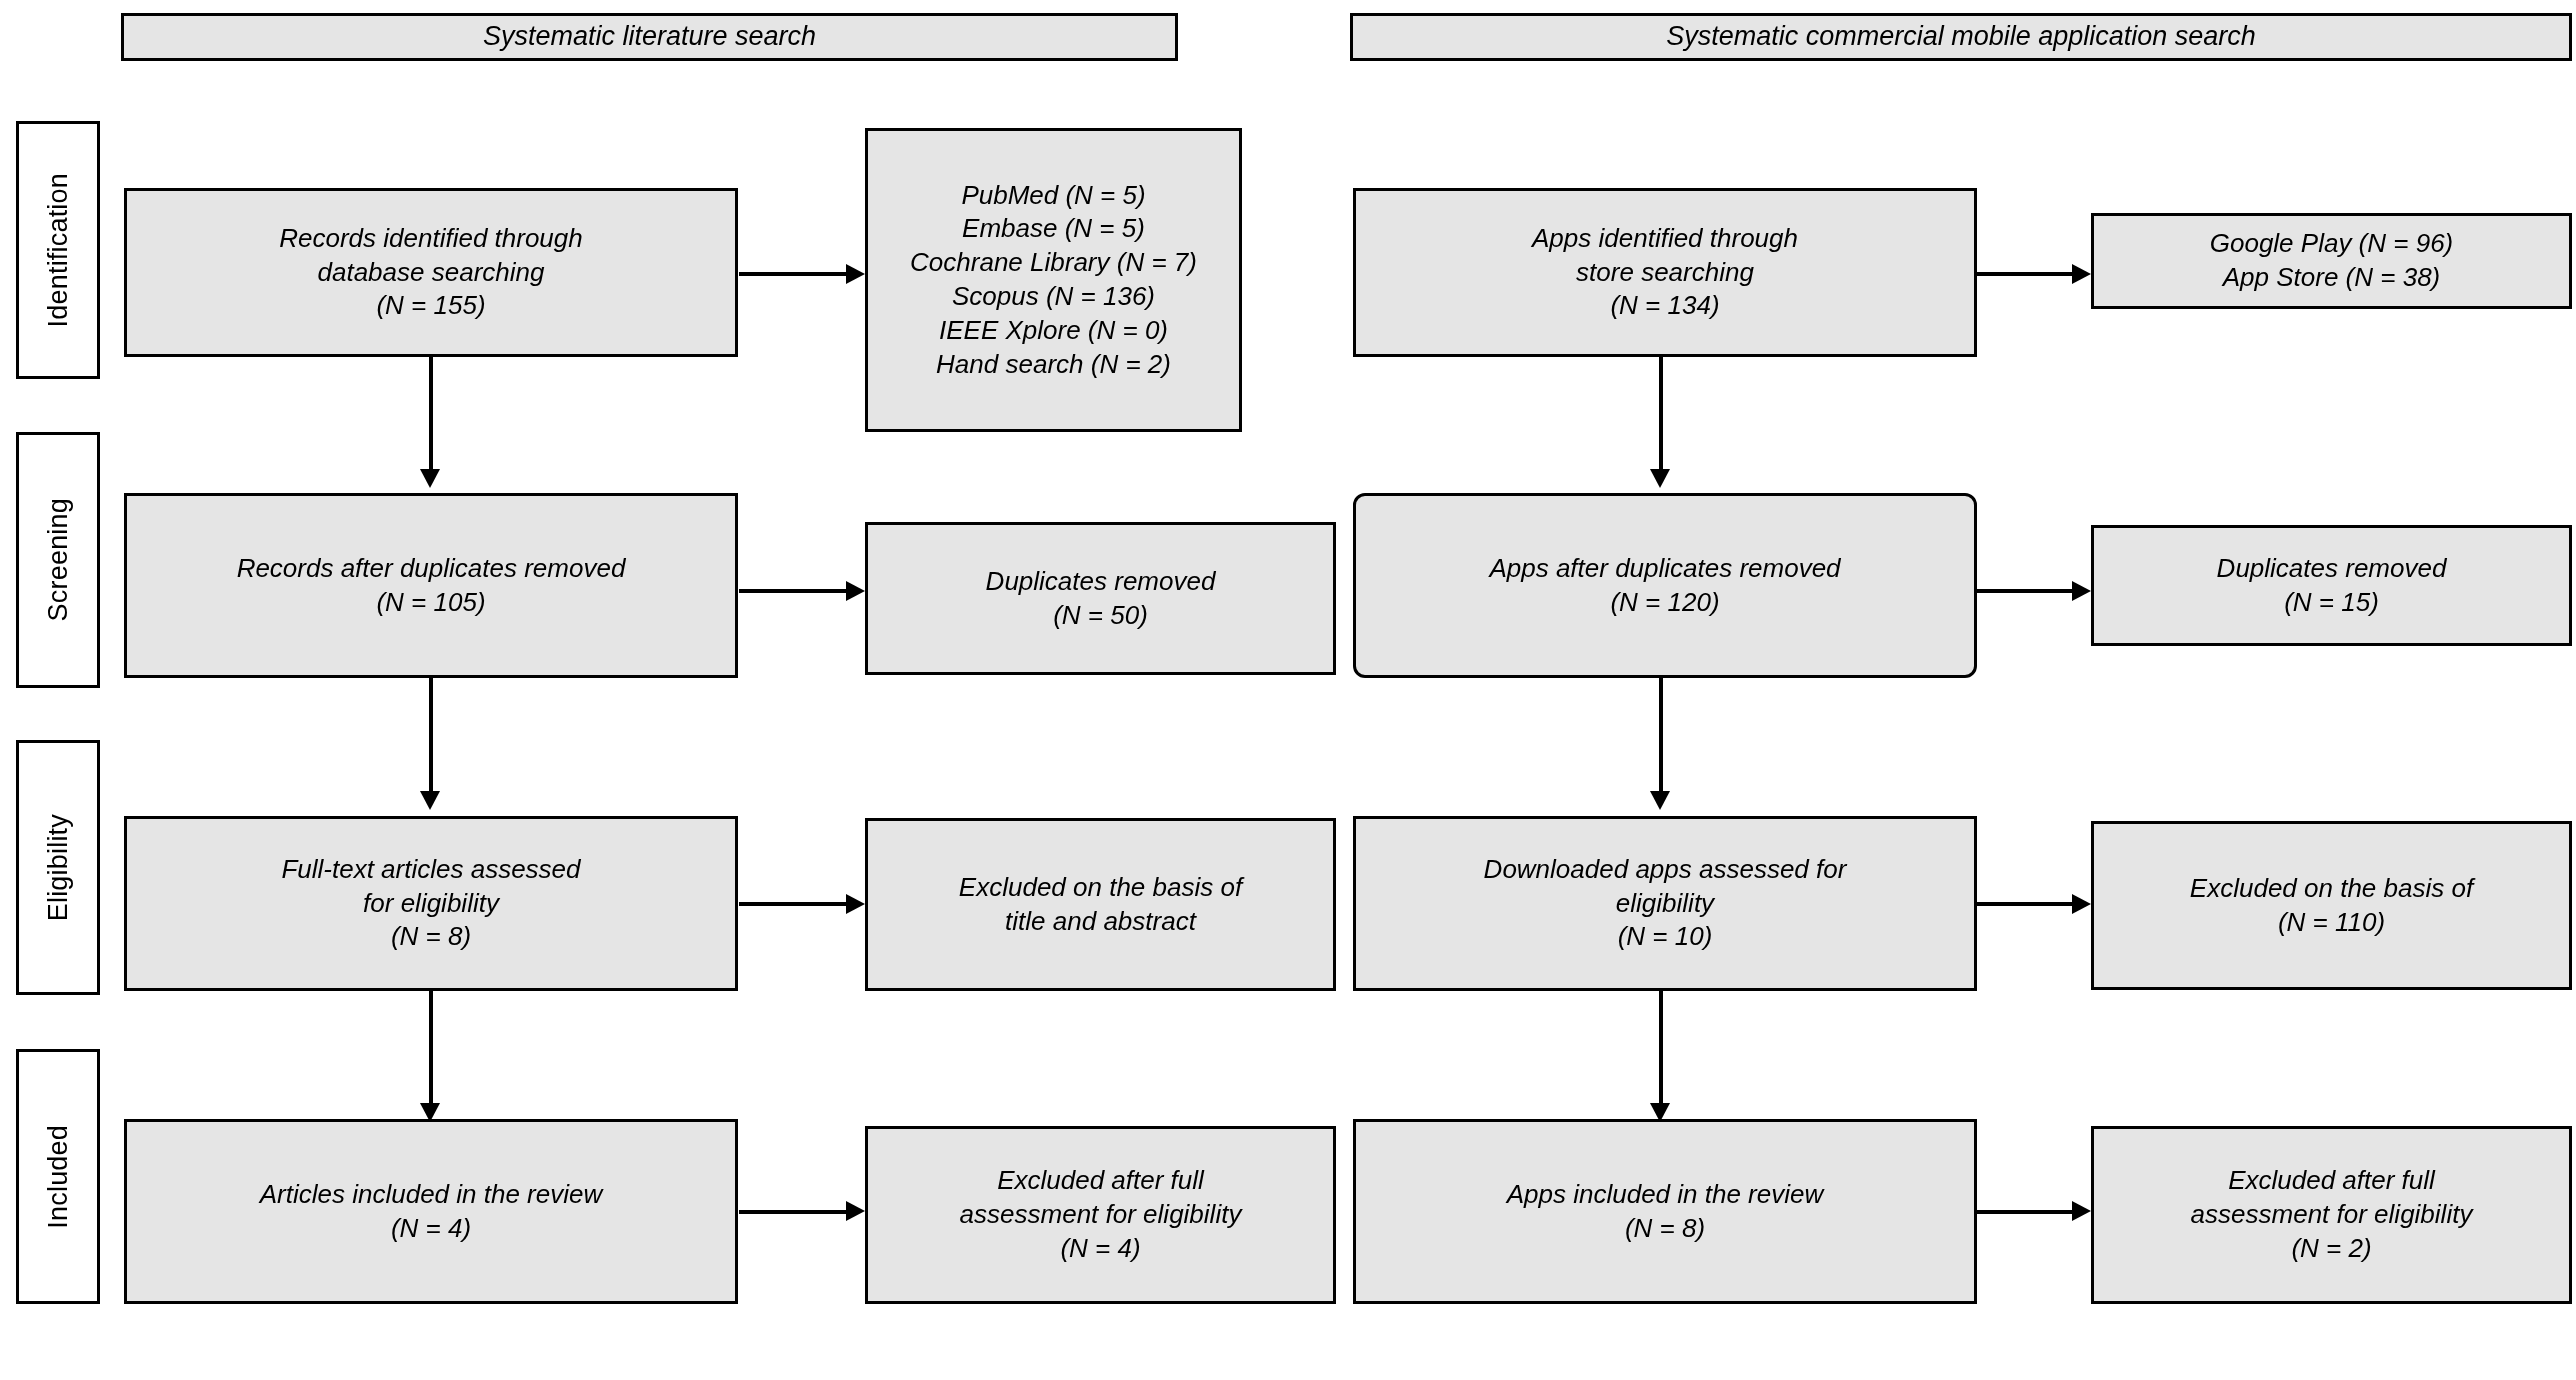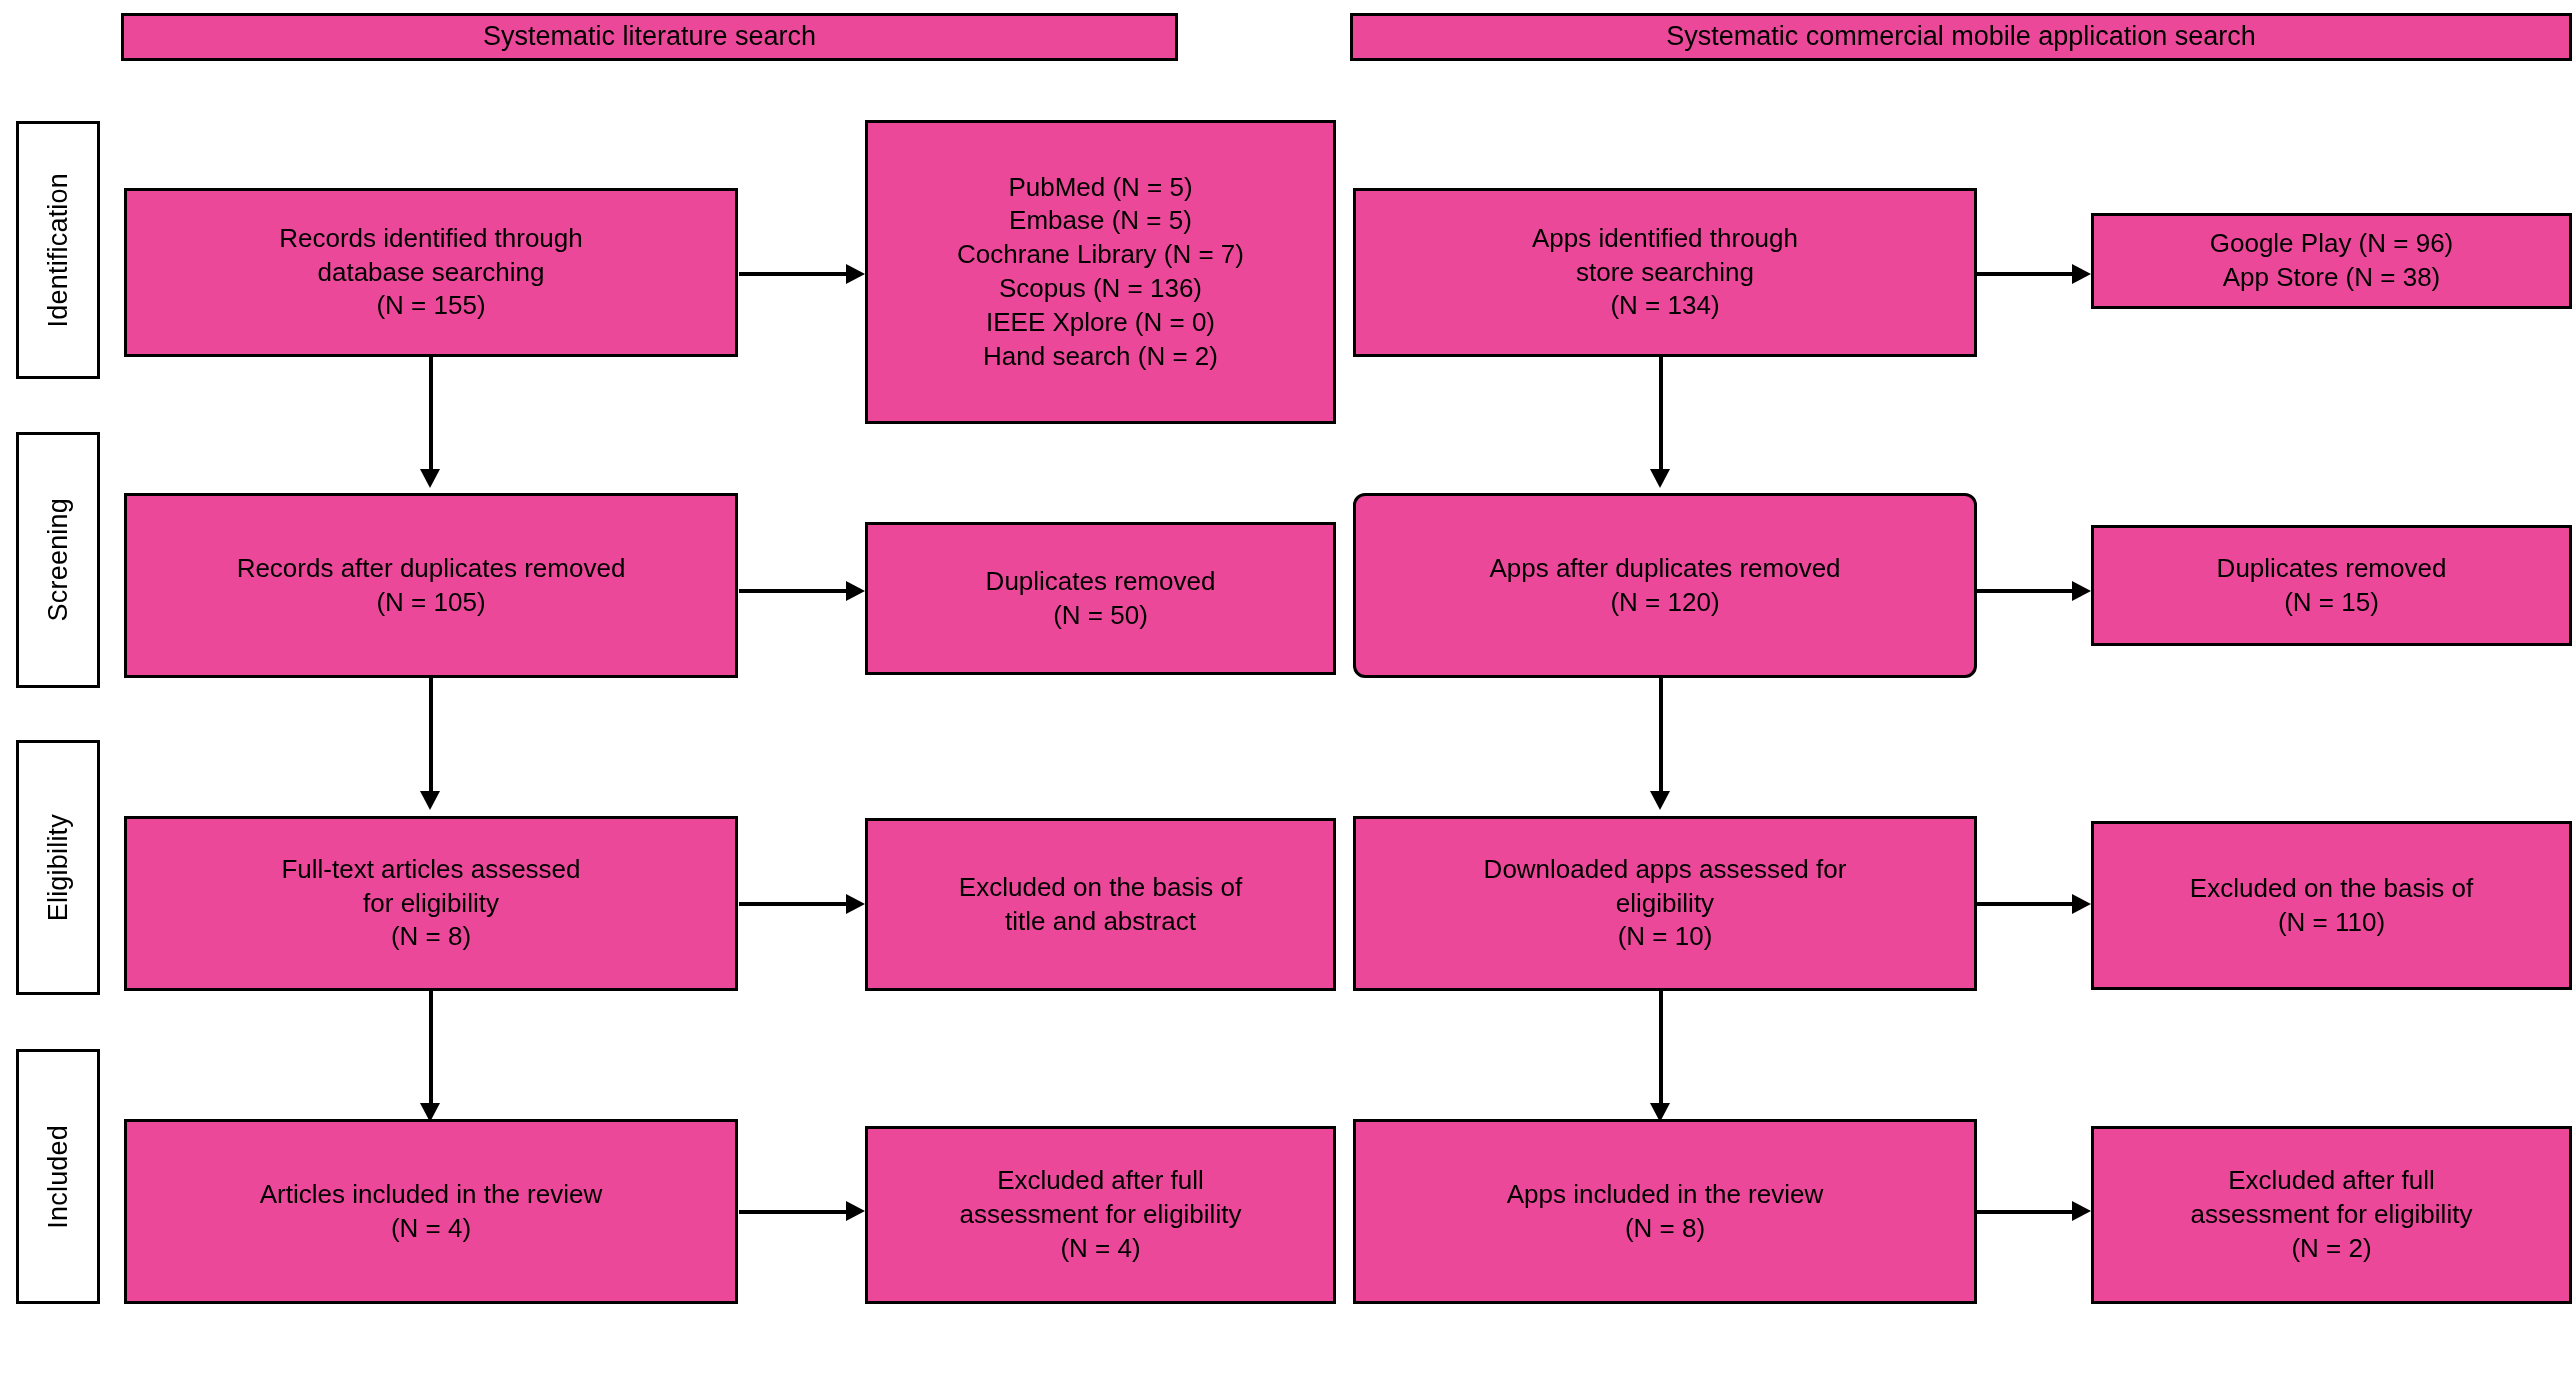--- a/index.html
+++ b/index.html
@@ -18,29 +18,30 @@
     width: 2576px;
     height: 1381px;
     background: #ffffff;
     overflow: hidden;
   }
 
   
   .box {
     position: absolute;
     box-sizing: border-box;
-    background: #ec4899;
+    background: #e5e5e5;
     border: 3.2px solid #000000;
     display: flex;
     align-items: center;
     justify-content: center;
     text-align: center;
     line-height: 1.30;
     font-size: 26px;
     padding: 10px 9px;
+    font-style: italic;
   }
 
   .header-box {
     font-size: 27px;
   }
 
   .stage-box {
     position: absolute;
     box-sizing: border-box;
     background: #ffffff;
@@ -121,21 +122,21 @@
   </div>
 
   <div class="box" style="left:124px; top:188px; width:614px; height:169px;">
     <span class="box-lines">
       <span class="ln">Records identified through</span>
       <span class="ln">database searching</span>
       <span class="ln">(N = 155)</span>
     </span>
   </div>
 
-  <div class="box" style="left:865px; top:120px; width:471px; height:304px;">
+  <div class="box" style="left:865px; top:128px; width:377px; height:304px;">
     <span class="box-lines">
       <span class="ln">PubMed (N = 5)</span>
       <span class="ln">Embase (N = 5)</span>
       <span class="ln">Cochrane Library (N = 7)</span>
       <span class="ln">Scopus (N = 136)</span>
       <span class="ln">IEEE Xplore (N = 0)</span>
       <span class="ln">Hand search (N = 2)</span>
     </span>
   </div>
 

